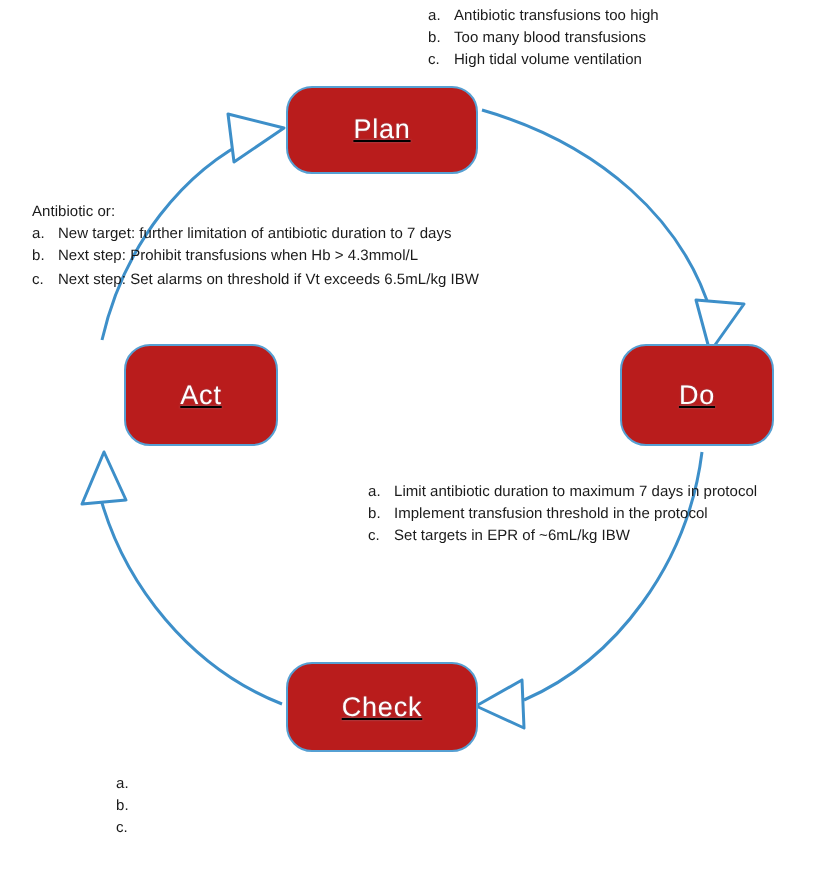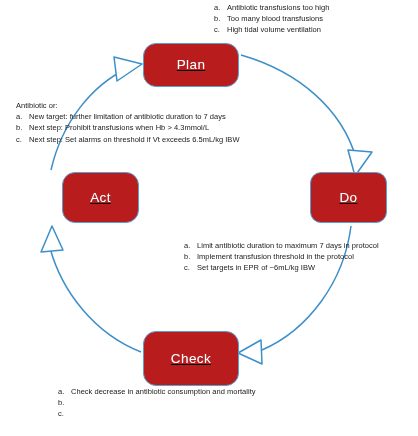--- a/index.html
+++ b/index.html
@@ -41,23 +41,23 @@
   }
   .node-label {
     color: #ffffff;
     font-size: 13.5px;
     font-weight: 400;
     letter-spacing: 0.4px;
     line-height: 1;
     text-shadow: 0 0 1px rgba(120,170,200,0.45);
   }
   #node-plan  { left: 143px; top: 43px;  width: 96px; height: 44px; }
-  #node-do    { left: 310px; top: 172px; width: 77px; height: 51px; border-radius: 11px; }
+  #node-do    { left: 310px; top: 172px; width: 77px; height: 51px; }
   #node-act   { left: 14px;  top: 172px; width: 77px; height: 51px; margin-left: 48px; }
-  #node-check { left: 143px; top: 331px; width: 96px; height: 55px; }
+  #node-check { left: 143px; top: 331px; width: 96px; height: 45px; }
 
   
   .textblock {
     position: absolute;
     color: #1a1a1a;
     font-size: 7.5px;
     line-height: 11.2px;
     letter-spacing: 0.02px;
   }
   .textblock .lead {
@@ -170,21 +170,20 @@
         <span class="tmark">c.</span>
         <span class="ttext">Set targets in EPR of ~6mL/kg IBW</span>
       </li>
     </ul>
   </div>
 
   <div class="textblock" id="block-check">
     <ul class="tlist">
       <li>
         <span class="tmark">a.</span>
-        <span class="ttext">Check decrease in antibiotic consumption and mortality</span>
       </li>
       <li>
         <span class="tmark">b.</span>
       </li>
       <li class="wrap">
         <span class="tmark">c.</span>
       </li>
     </ul>
   </div>
 

